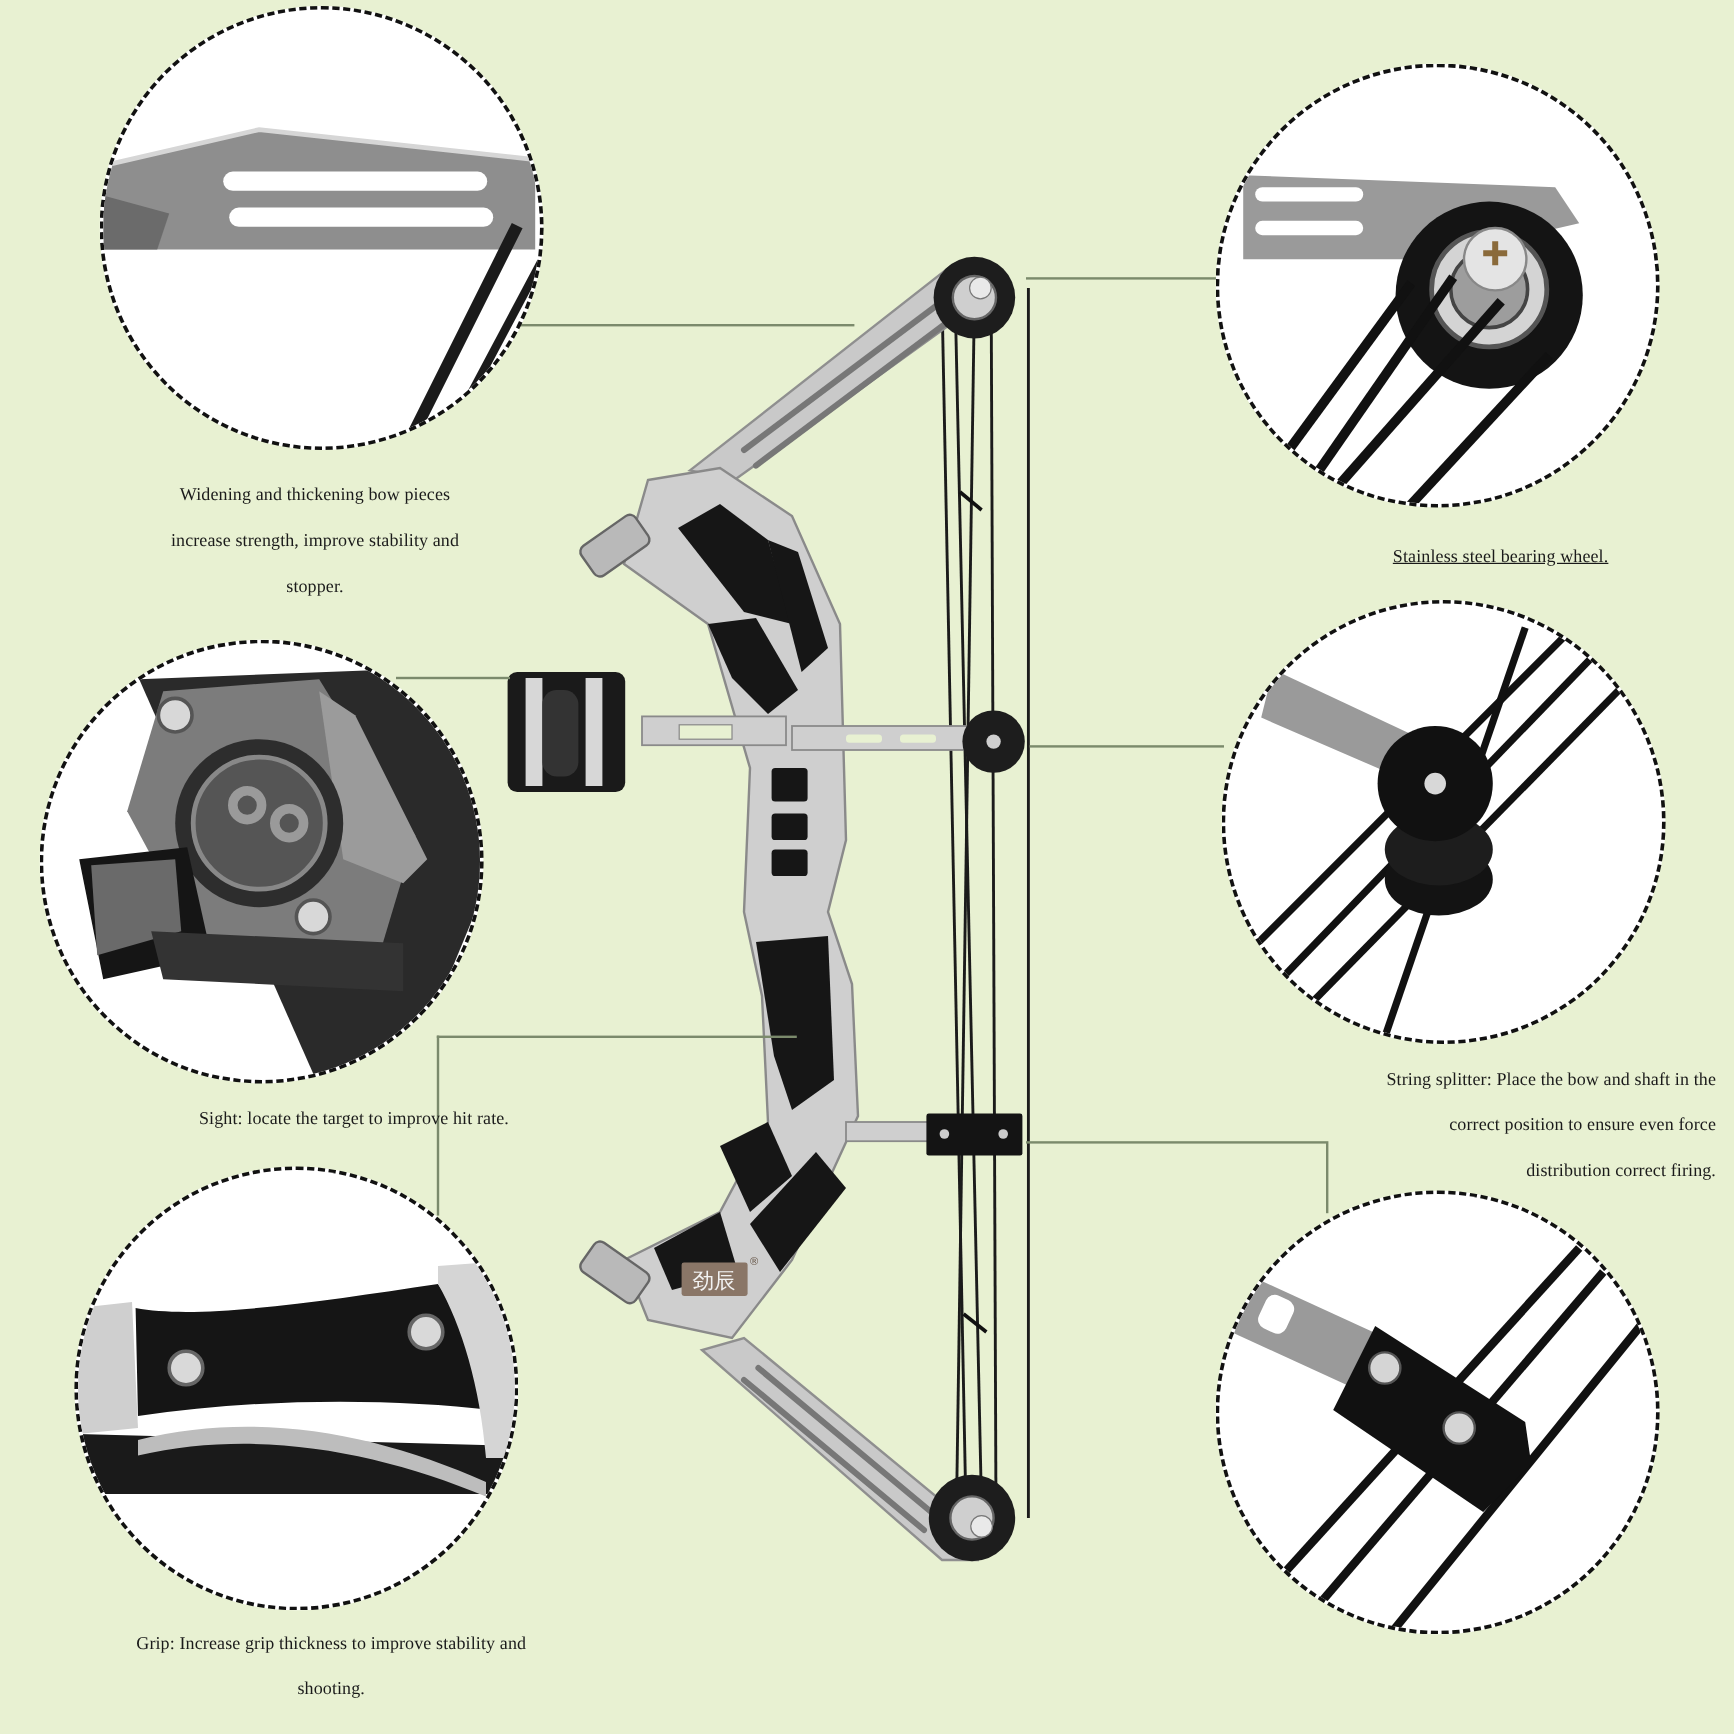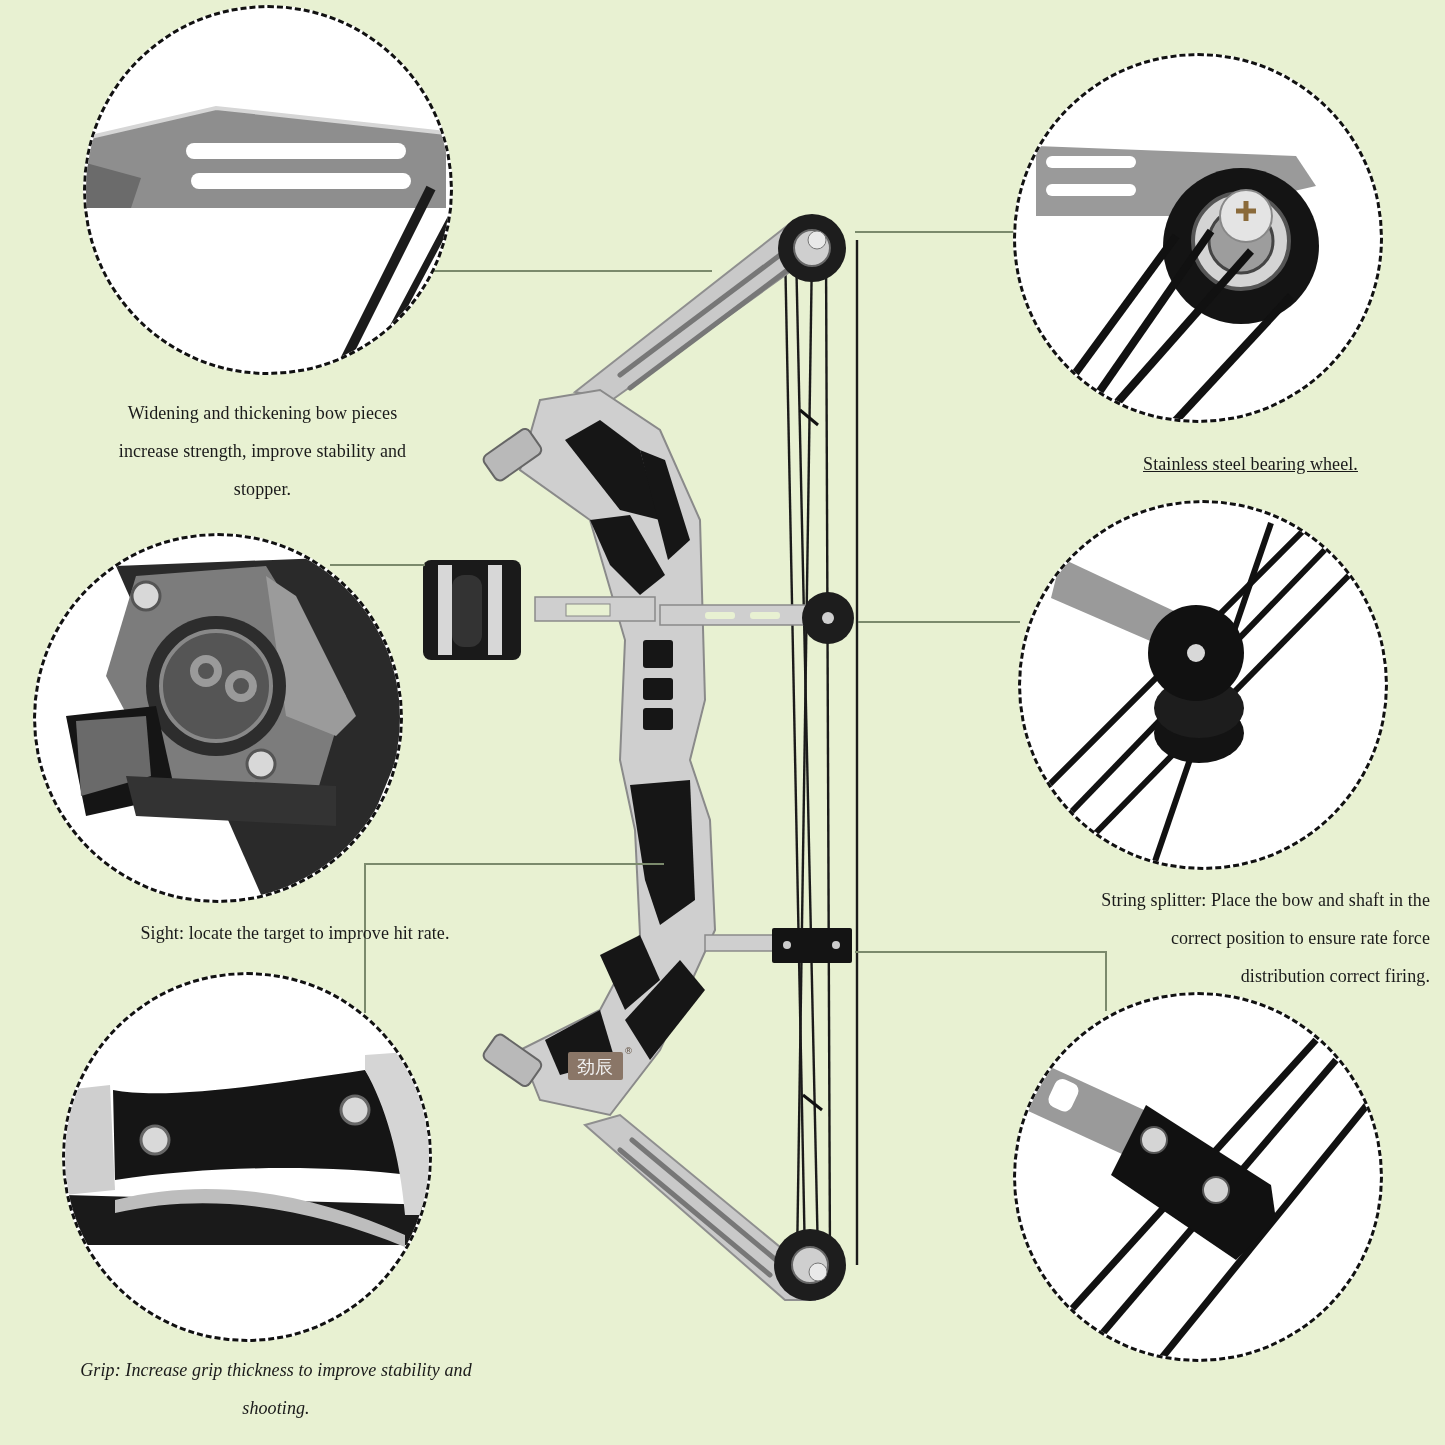--- a/index.html
+++ b/index.html
@@ -7,21 +7,21 @@
     width: 1445px; height: 1445px; position: relative; overflow: hidden;
     background: #e8f1d2;
     font-family: "DejaVu Serif", "Liberation Serif", serif;
     color: #1a1a1a;
   }
   .circle {
     position: absolute; width: 370px; height: 370px; border-radius: 50%;
     background: #ffffff; border: 3px dashed #111; box-sizing: border-box; overflow: hidden;
   }
   .caption {
-    position: absolute; font-size: 18px; line-height: 38px; text-align: center;
+    position: absolute; font-size: 15px; line-height: 38px; text-align: center;
     font-family: "Liberation Serif", "DejaVu Serif", serif; letter-spacing: 0.1px;
   }
   .callout { position: absolute; background: #7b8a6c; }
   svg { display: block; }
   .stage { position: absolute; left: 0; top: 0; width: 1445px; height: 1445px; }
 </style>
 </head>
 <body>
 
 <div class="stage">
@@ -209,23 +209,23 @@
   <div class="caption" style="left:1048px;top:445px;width:405px;text-decoration:underline;">
     <div>Stainless steel bearing wheel.</div>
   </div>
 
   <div class="caption" style="left:40px;top:914px;width:510px;text-align:center;">
     <div>Sight: locate the target to improve hit rate.</div>
   </div>
 
   <div class="caption" style="left:955px;top:881px;width:475px;text-align:right;">
     <div>String splitter: Place the bow and shaft in the</div>
-    <div>correct position to ensure rate force</div>
+    <div>correct position to ensure even force</div>
     <div>distribution correct firing.</div>
   </div>
 
-  <div class="caption" style="left:0px;top:1351px;width:552px;font-style:italic;">
+  <div class="caption" style="left:0px;top:1351px;width:552px;">
     <div>Grip: Increase grip thickness to improve stability and</div>
     <div>shooting.</div>
   </div>
 
 
 </div>
 
 </body></html>

